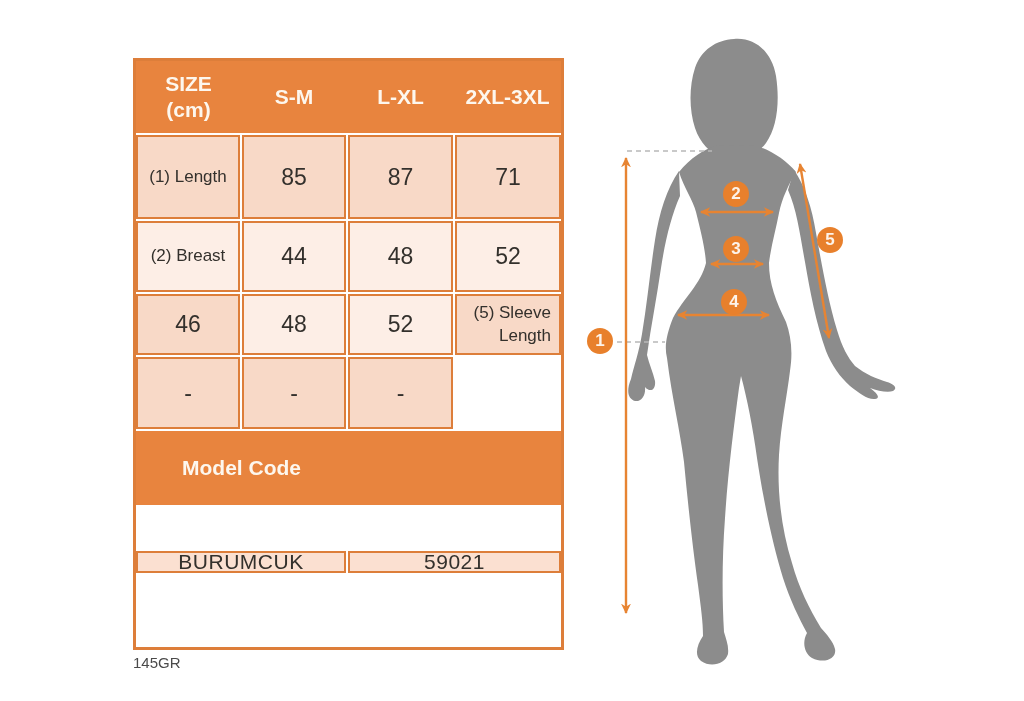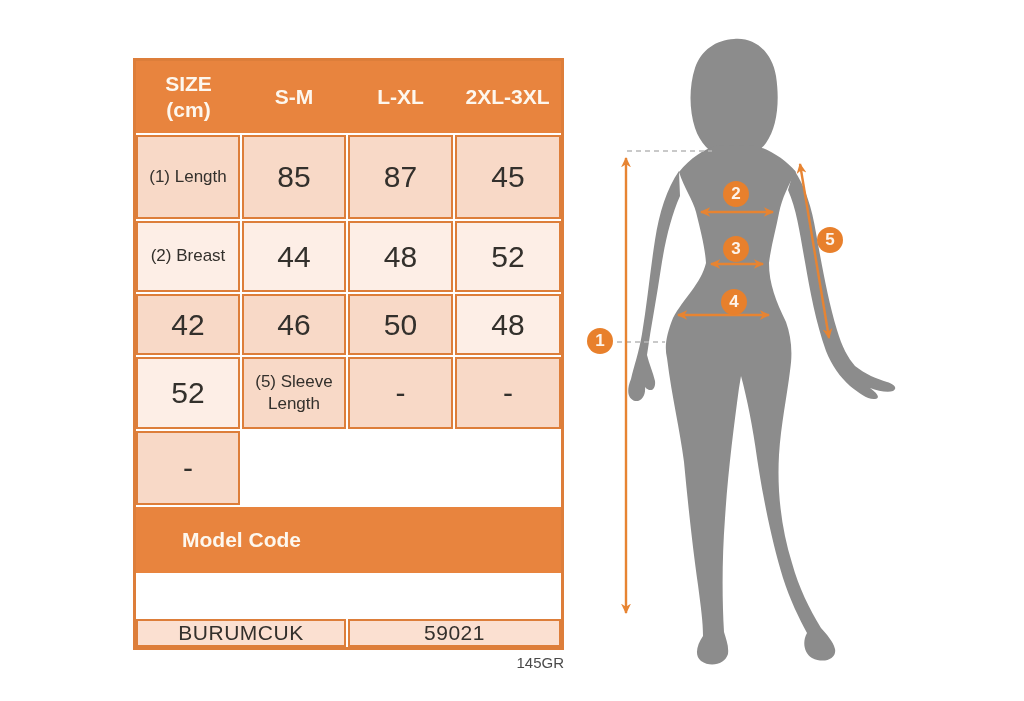--- a/index.html
+++ b/index.html
@@ -31,29 +31,29 @@
   }
   .size-head span { display:inline-block; max-width:72px; line-height:1.25; }
   .cell {
     box-sizing:border-box;
     border:2px solid var(--border_orange,#dd7e3a);
     display:flex; align-items:center; justify-content:center; text-align:center;
     color:var(--cell_text,#33302c);
   }
   .shade-a { background:var(--row_shade_dark,#f8d9c7); }
   .shade-b { background:var(--row_shade_light,#fdeee6); }
-  .label { font-size:17px; line-height:1.3; padding:0 8px; }
-  .num   { font-size:30px; }
+  .label { font-size:17px; line-height:1.3; padding:0 8px;text-align:right; }
+  .num   { font-size:23px; }
   .val   {
     background:var(--footer_value_bg,#fbe0d1);
     font-size:21px; grid-column:span 2; letter-spacing:0.5px;margin-top:44px;
   }
   .weight-note {
     position:absolute; left:133px; top:654px; width:431px;
-    text-align:right; font-size:15px; color:#4a4a4a;
+    font-size:15px; color:#4a4a4a;
   }
 
   
   .figure-svg { position:absolute; left:0; top:0; }
   .mcircle {
     position:absolute; width:26px; height:26px; border-radius:50%;
     background:var(--circle_orange,#e8802c); color:#fdf3ea;
     font-size:17px; font-weight:bold;
     display:flex; align-items:center; justify-content:center;
   }
@@ -133,30 +133,28 @@
         <span>SIZE (cm)</span>
       </div>
       <div class="hcell">S-M</div>
       <div class="hcell">L-XL</div>
       <div class="hcell">2XL-3XL</div>
     </div>
 
     <div class="cell label shade-a">(1) Length</div>
     <div class="cell num shade-a">85</div>
     <div class="cell num shade-a">87</div>
-    <div class="cell num shade-a">45</div>
+    <div class="cell num shade-a">71</div>
 
     <div class="cell label shade-b">(2) Breast</div>
     <div class="cell num shade-b">44</div>
     <div class="cell num shade-b">48</div>
     <div class="cell num shade-b">52</div>
 
-    <div class="cell num shade-a">42</div>
     <div class="cell num shade-a">46</div>
-    <div class="cell num shade-a">50</div>
 
     <div class="cell num shade-b">48</div>
     <div class="cell num shade-b">52</div>
 
     <div class="cell label shade-a">(5) Sleeve Length</div>
     <div class="cell num shade-a">-</div>
     <div class="cell num shade-a">-</div>
     <div class="cell num shade-a">-</div>
 
     <div class="band footer-band">

